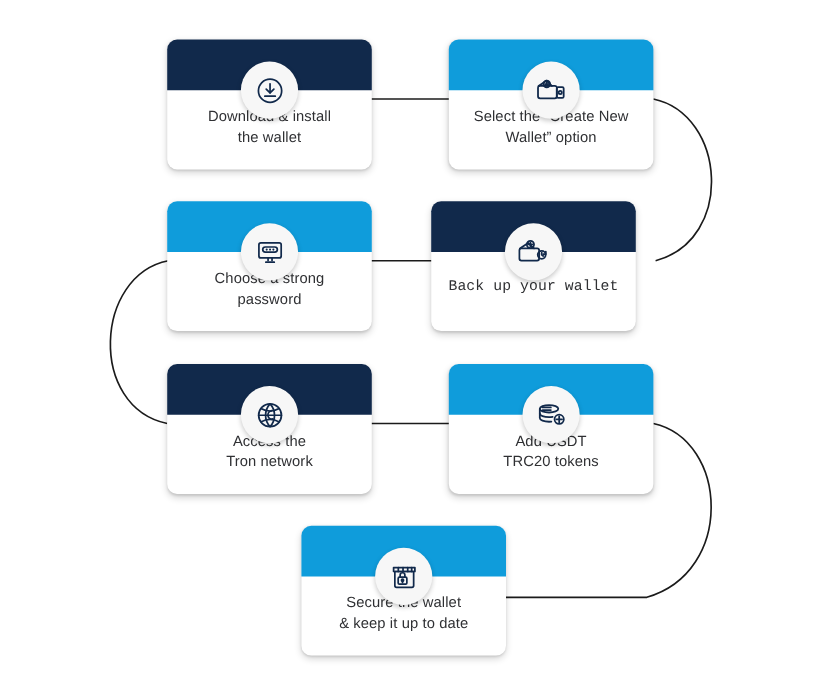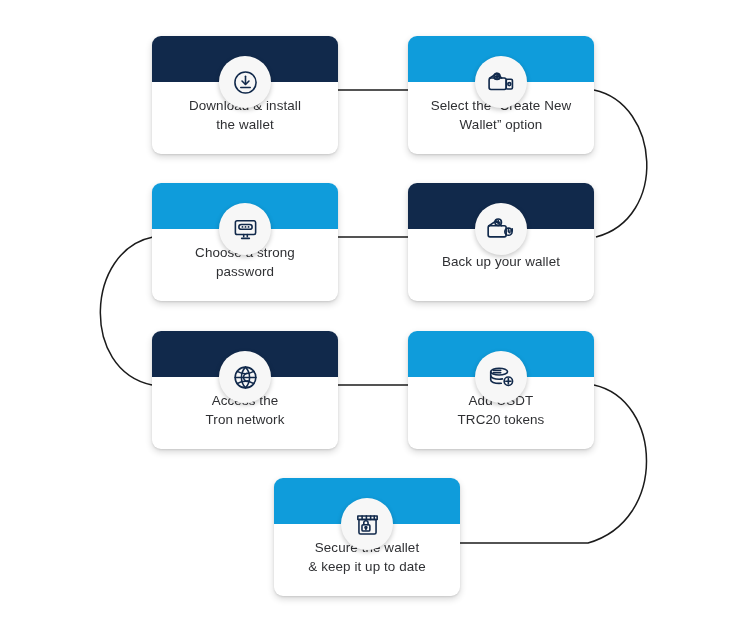--- a/index.html
+++ b/index.html
@@ -154,21 +154,21 @@
         <path d="M10.4 16.4 v2.1 M13.6 16.4 v2.1"></path>
         <path d="M8.6 19.9 h6.8"></path>
       </svg>
     </div>
     <div class="card-body">
       <div class="card-label">Choose a strong
 password</div>
     </div>
   </div>
 
-  <div class="card" style="left:408px; top:183px;">
+  <div class="card" style="left:392px; top:183px;font-family:Liberation Mono, monospace;">
     <div class="card-header navy"></div>
     <div class="icon-badge">
       <svg width="28" height="28" viewBox="0 0 24 24" fill="none" stroke="#11294b" stroke-width="1.4" stroke-linecap="round" stroke-linejoin="round">
         <path d="M2.6 9.2 h12.2 a1.6 1.6 0 0 1 1.6 1.6 v6.4 a1.6 1.6 0 0 1 -1.6 1.6 h-12.2 a1.6 1.6 0 0 1 -1.6 -1.6 v-6.4 a1.6 1.6 0 0 1 1.6 -1.6 z"></path>
         <path d="M1.4 9.4 L7.8 5.0 L12.4 9.2"></path>
         <circle cx="9.6" cy="6.2" r="2.8"></circle>
         <path d="M9.6 4.7 v3 M8.1 6.2 h3"></path>
         <circle cx="18.4" cy="14.3" r="3.1"></circle>
         <path d="M18.4 12.6 v1.7 l1.2 0.9"></path>
         <path d="M21.6 11.8 v1.9 h-1.9"></path>

